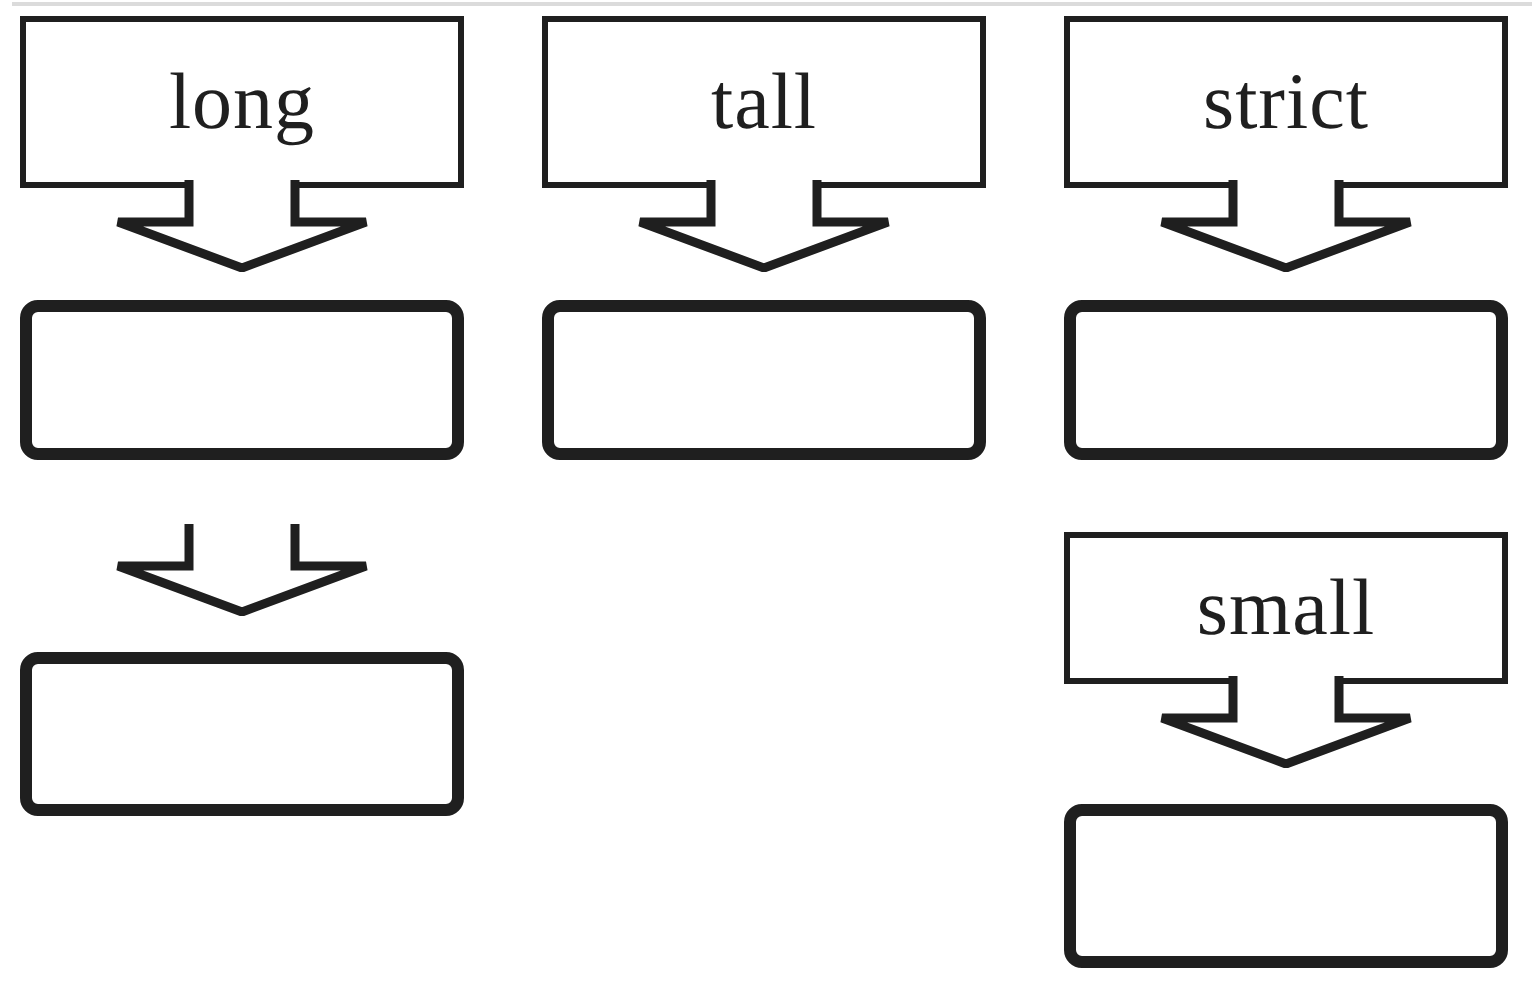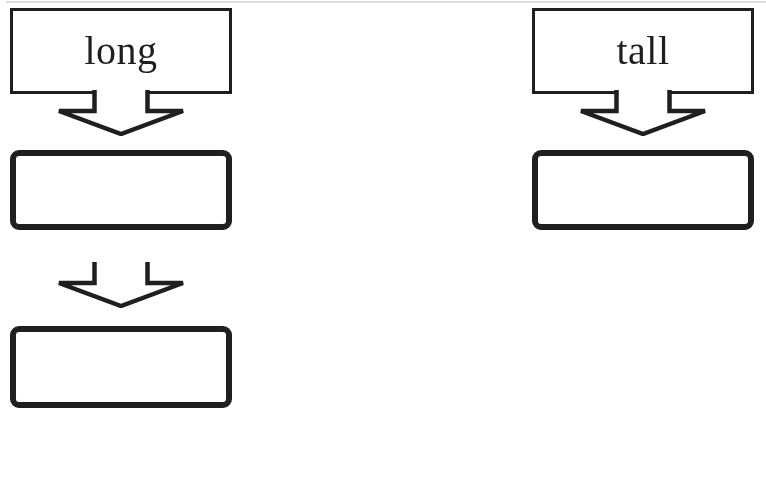--- a/index.html
+++ b/index.html
@@ -102,29 +102,49 @@
       <div class="word-box">
         <span class="word">tall</span>
       </div>
       <svg class="arrow" viewBox="0 0 222 46" aria-hidden="true">
         <polygon class="arrow-fill" points="84.5,0 84.5,21 49,21 111,44 173,21 137.5,21 137.5,0"></polygon>
         <polyline class="arrow-stroke" points="84.5,0 84.5,21 49,21 111,44 173,21 137.5,21 137.5,0"></polyline>
       </svg>
       <div class="answer-box"></div>
     </div>
 
+    <div class="cell">
+      <div class="word-box">
+        <span class="word">strict</span>
+      </div>
+      <svg class="arrow" viewBox="0 0 222 46" aria-hidden="true">
+        <polygon class="arrow-fill" points="84.5,0 84.5,21 49,21 111,44 173,21 137.5,21 137.5,0"></polygon>
+        <polyline class="arrow-stroke" points="84.5,0 84.5,21 49,21 111,44 173,21 137.5,21 137.5,0"></polyline>
+      </svg>
+      <div class="answer-box"></div>
+    </div>
 
   </div>
 
   <div class="row row-2">
 
 
     <div class="cell">
       <svg class="arrow" viewBox="0 0 222 46" aria-hidden="true">
         <polygon class="arrow-fill" points="84.5,0 84.5,21 49,21 111,44 173,21 137.5,21 137.5,0"></polygon>
         <polyline class="arrow-stroke" points="84.5,0 84.5,21 49,21 111,44 173,21 137.5,21 137.5,0"></polyline>
       </svg>
       <div class="answer-box"></div>
     </div>
 
+    <div class="cell">
+      <div class="word-box">
+        <span class="word">small</span>
+      </div>
+      <svg class="arrow" viewBox="0 0 222 46" aria-hidden="true">
+        <polygon class="arrow-fill" points="84.5,0 84.5,21 49,21 111,44 173,21 137.5,21 137.5,0"></polygon>
+        <polyline class="arrow-stroke" points="84.5,0 84.5,21 49,21 111,44 173,21 137.5,21 137.5,0"></polyline>
+      </svg>
+      <div class="answer-box"></div>
+    </div>
 
   </div>
 </div>
 
 </body></html>

